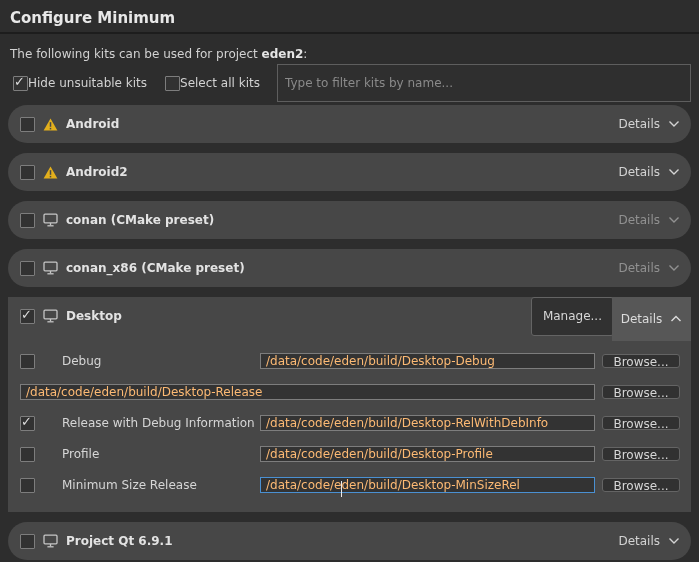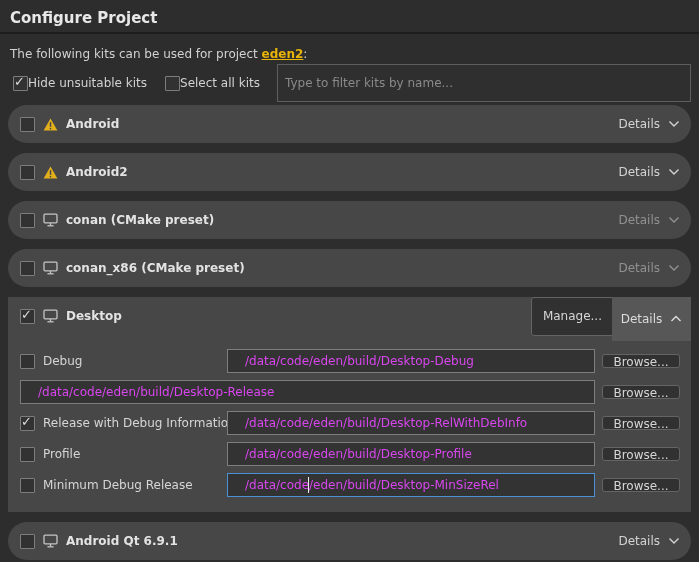--- a/index.html
+++ b/index.html
@@ -8,21 +8,21 @@
     background:#2d2d2d; color:#d6d6d6;
     font-family:"DejaVu Sans", sans-serif; font-size:12px;
     -webkit-font-smoothing:antialiased;
   }
   
   .title {
     padding:9px 10px 4px 10px; font-size:15px; font-weight:bold;
     color:#e8e8e8; line-height:19px; border-bottom:2px solid #1d1d1d;
   }
   .subtitle { margin:13px 10px 0 10px; color:#d2d2d2; }
-  .subtitle b { color:#eab308;text-decoration:underline; }
+  .subtitle b { color:#e5e5e5; }
 
   
   .filter-bar { display:flex; align-items:center; margin:9px 8px 0 13px; height:26px; }
   .cb-label { color:#d2d2d2; white-space:nowrap; }
   .gap18 { width:18px; flex:none; }
   .filter-input {
     flex:1; margin-left:17px; height:38px; box-sizing:border-box;
     background:#2f2f2f; border:1px solid #5e5e5e; color:#d6d6d6;
     font-family:"DejaVu Sans", sans-serif; font-size:12px; padding:0 7px; outline:none;
   }
@@ -64,42 +64,42 @@
   }
   .btn {
     background:#313131; border:1px solid #646464; border-radius:3px;
     color:#d6d6d6; font-family:"DejaVu Sans", sans-serif; font-size:12px;
     height:14px; padding:0 11px; cursor:default; flex:none;
   }
   .manage-btn { margin-left:auto; margin-right:77px; height:39px; }
 
   .cfg-row { display:flex; align-items:center; height:24px; margin:0 11px 7px 12px; }
   .cfg-row.first { margin-top:14px; }
-  .cfg-left { width:207px; flex:none; display:flex; align-items:center; }
+  .cfg-left { width:240px; flex:none; display:flex; align-items:center;gap:19px; }
   .cfg-label { margin-left:8px; color:#d6d6d6; white-space:nowrap; }
   .path-wrap { flex:1; position:relative; }
   .path-input {
-    width:100%; height:24px; box-sizing:border-box; display:block;
-    background:#333333; border:1px solid #7d7d7d; color:#d946ef;
-    font-family:"DejaVu Sans", sans-serif; font-size:12px; padding:0 17px; outline:none;
+    width:100%; height:16px; box-sizing:border-box; display:block;
+    background:#333333; border:1px solid #7d7d7d; color:#fdba74;
+    font-family:"DejaVu Sans", sans-serif; font-size:12px; padding:0 5px; outline:none;
   }
   .path-wrap.focused .path-input { border-color:#4a90d2; }
   .caret {
     display:none; position:absolute; left:81px; top:4px;
     width:1px; height:16px; background:#ececec;
   }
   .path-wrap.focused .caret { display:block; }
   .browse-btn { margin-left:7px; width:78px; padding:0; }
 </style>
 </head>
 <body>
 
 <div class="app">
 
-  <div class="title">Configure Project</div>
+  <div class="title">Configure Minimum</div>
 
   <div class="subtitle">
     <span>The following kits can be used for project </span><b>eden2</b><span>:</span>
   </div>
 
   <div class="filter-bar">
     <span class="cb checked">
         <span class="check">✓</span>
       </span>
     <span class="cb-label">Hide unsuitable kits</span>
@@ -247,40 +247,40 @@
         <span class="path-wrap">
           <input class="path-input" value="/data/code/eden/build/Desktop-Profile" style="">
 
         </span>
         <button class="btn browse-btn">Browse...</button>
       </div>
 
       <div class="cfg-row">
         <span class="cfg-left">
           <span class="cb"></span>
-          <span class="cfg-label">Minimum Debug Release</span>
+          <span class="cfg-label">Minimum Size Release</span>
         </span>
         <span class="path-wrap focused">
           <input class="path-input" value="/data/code/eden/build/Desktop-MinSizeRel" style="">
           <span class="caret"></span>
         </span>
         <button class="btn browse-btn">Browse...</button>
       </div>
     </div>
 
     <div class="kit-row">
       <span class="cb"></span>
       <span class="kit-icon">
         <svg width="15" height="14" viewBox="0 0 15 14">
             <rect x="1" y="1.2" width="13" height="8.6" rx="1" fill="none" stroke="#c6c6c6" stroke-width="1.3"></rect>
             <line x1="7.5" y1="10" x2="7.5" y2="12.2" stroke="#c6c6c6" stroke-width="1.3"></line>
             <line x1="4.4" y1="12.8" x2="10.6" y2="12.8" stroke="#c6c6c6" stroke-width="1.3"></line>
           </svg>
       </span>
-      <span class="kit-name">Android Qt 6.9.1</span>
+      <span class="kit-name">Project Qt 6.9.1</span>
       <span class="details-btn">
         <span>Details</span>
         <svg class="chev" width="12" height="8" viewBox="0 0 12 8">
             <path d="M1.5 1.5 L6 6 L10.5 1.5" fill="none" stroke="currentColor" stroke-width="1.4"></path>
           </svg>
       </span>
     </div>
 
   </div>
 

